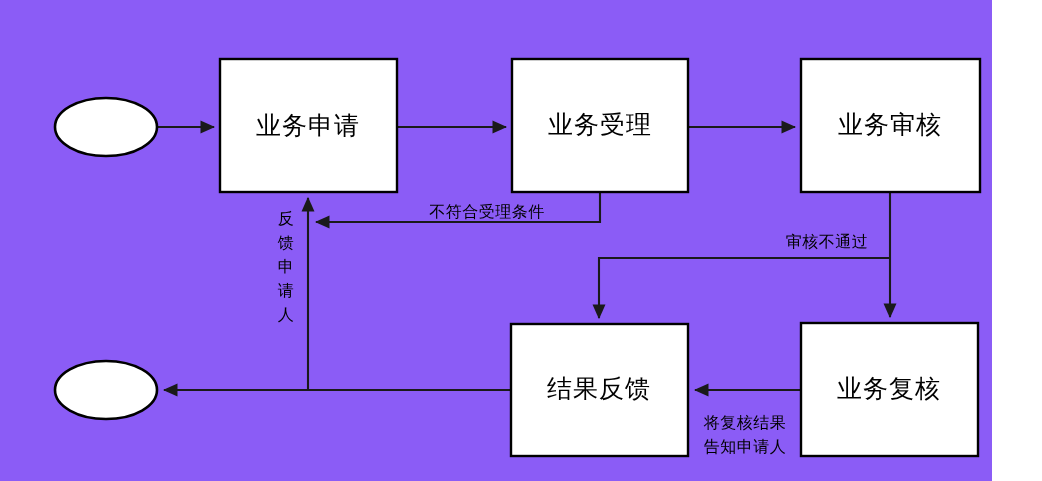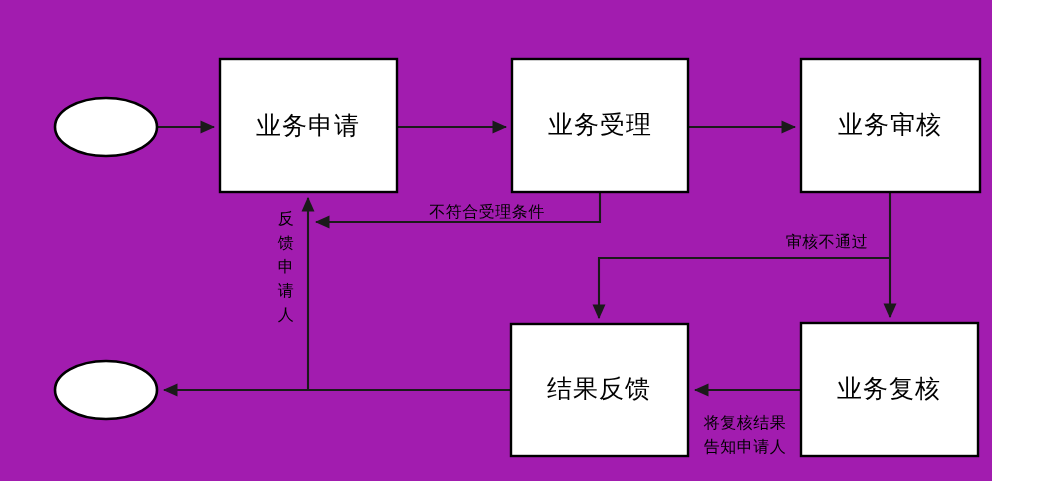--- a/index.html
+++ b/index.html
@@ -10,21 +10,21 @@
   body {
     width: 1042px;
     height: 481px;
     font-family: "Liberation Sans", "DejaVu Sans", sans-serif;
     overflow: hidden;
   }
   #flow-root {
     position: relative;
     width: 992px;
     height: 481px;
-    background: #a21caf;
+    background: #8b5cf6;
   }
   svg#flow-canvas {
     position: absolute;
     left: 0;
     top: 0;
     width: 1042px;
     height: 481px;
     display: block;
   }
   .node-shape {

